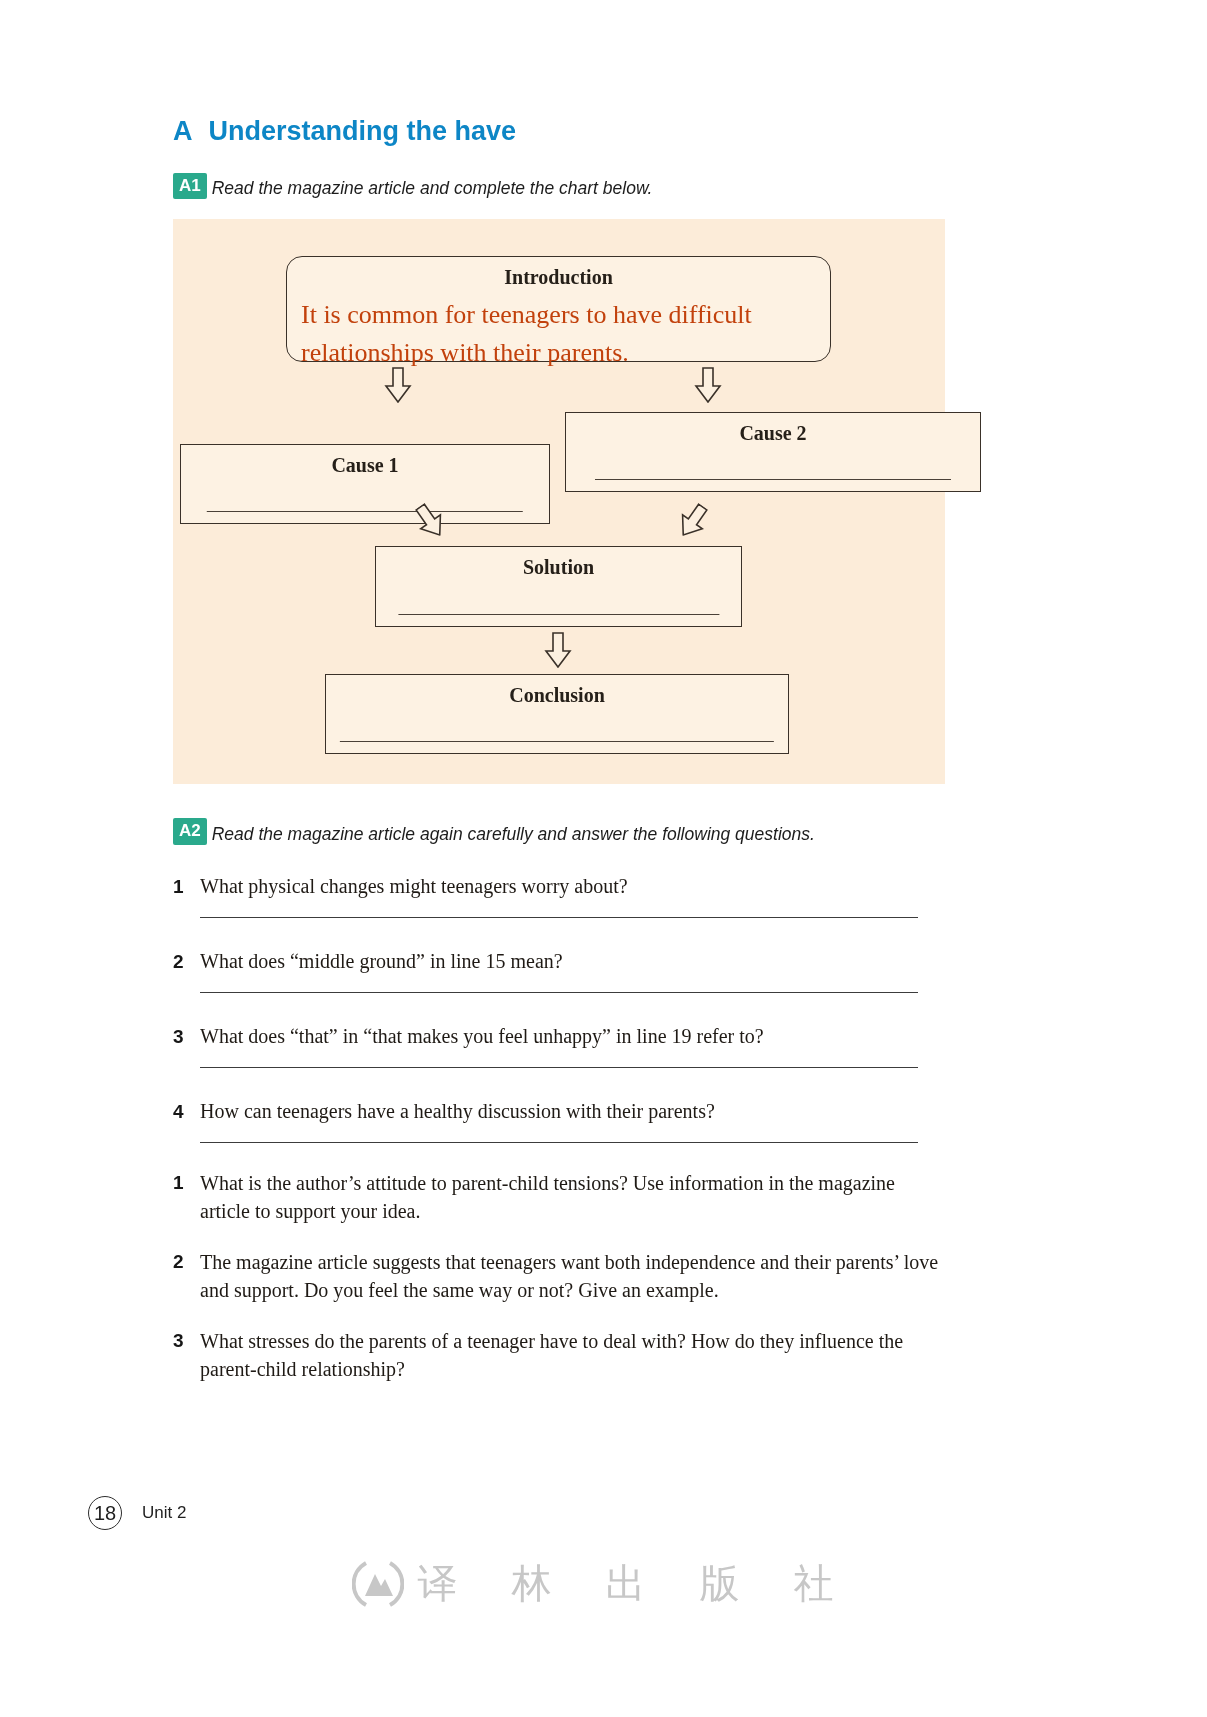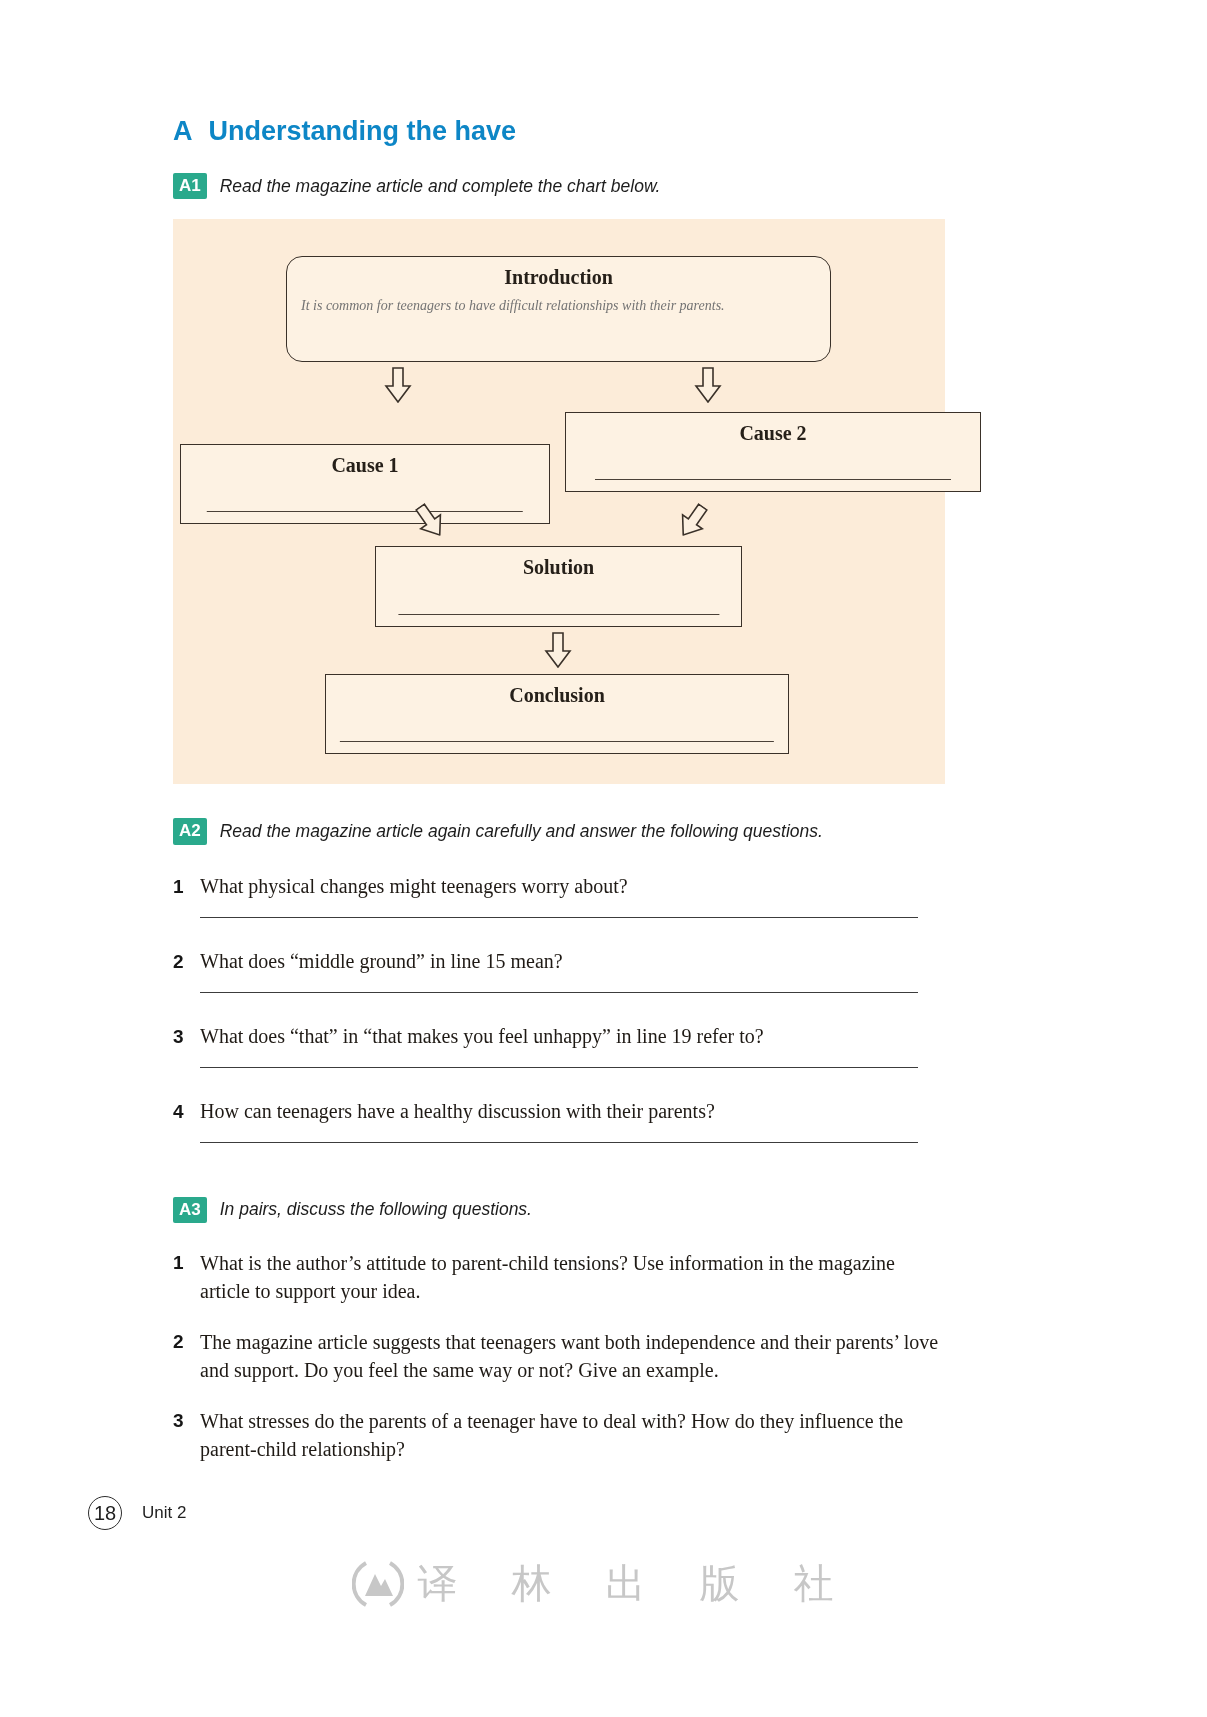--- a/index.html
+++ b/index.html
@@ -8,31 +8,31 @@
     font-family:"Liberation Serif",serif;color:#241f1a;
   }
   .page{position:absolute;inset:0;overflow:hidden;background:#ffffff;}
   .content{position:absolute;left:173px;top:116px;width:772px;}
 
   
   .section-heading{display:flex;gap:16px;align-items:baseline;
     font-family:"Liberation Sans",sans-serif;font-weight:bold;font-size:27px;color:#0d86c6;}
 
   
-  .task-row{display:flex;align-items:center;gap:13px;margin-top:26px;}
+  .task-row{display:flex;align-items:flex-end;gap:5px;margin-top:26px;}
   .badge{background:#2aa98c;color:#ffffff;font-family:"Liberation Sans",sans-serif;
     font-weight:bold;font-size:17px;line-height:1.25;padding:2px 6px 3px;border-radius:2px;flex:none;}
   .instruction{font-family:"Liberation Sans",sans-serif;font-style:italic;font-size:17.5px;color:#1d1d1d;}
 
   
   .chart-panel{position:relative;margin-top:20px;width:772px;height:565px;background:#fcecd9;}
   .cbox{position:absolute;background:#fdf2e3;border:1.5px solid #3a3129;box-sizing:border-box;}
   .cbox-title{font-weight:bold;font-size:20px;text-align:center;margin-top:9px;color:#262019;}
   .intro{left:113px;top:37px;width:545px;height:106px;border-radius:16px;}
-  .intro-text{font-size:14px;line-height:1.45;padding:7px 14px 0;color:#737373;font-style:italic;}
+  .intro-text{font-size:26px;line-height:1.45;padding:7px 14px 0;color:#c2410c;}
   .cause1{left:7px;top:193px;width:370px;height:80px;margin-top:32px;}
   .cause2{left:392px;top:193px;width:416px;height:80px;}
   .solution{left:202px;top:327px;width:367px;height:81px;}
   .conclusion{left:152px;top:455px;width:464px;height:80px;}
   .box-line{position:absolute;bottom:11px;left:50%;transform:translateX(-50%);
     border-bottom:1.3px solid #4a4138;height:0;}
   .cause1 .box-line,.cause2 .box-line{width:86%;}
   .solution .box-line{width:88%;}
   .conclusion .box-line{width:94%;}
 
@@ -171,24 +171,20 @@
       </div>
       <div class="a2-item">
         <div class="question">
           <span class="q-num">4</span>
           <span class="q-text">How can teenagers have a healthy discussion with their parents?</span>
         </div>
         <div class="answer-line"></div>
       </div>
     </div>
 
-    <div class="task-row a3-row">
-      <span class="badge">A3</span>
-      <span class="instruction">In pairs, discuss the following questions.</span>
-    </div>
 
     <div>
       <div class="a3-item">
         <span class="q-num">1</span>
         <span class="q-text">What is the author’s attitude to parent-child tensions? Use information in the magazine article to support your idea.</span>
       </div>
       <div class="a3-item">
         <span class="q-num">2</span>
         <span class="q-text">The magazine article suggests that teenagers want both independence and their parents’ love and support. Do you feel the same way or not? Give an example.</span>
       </div>

